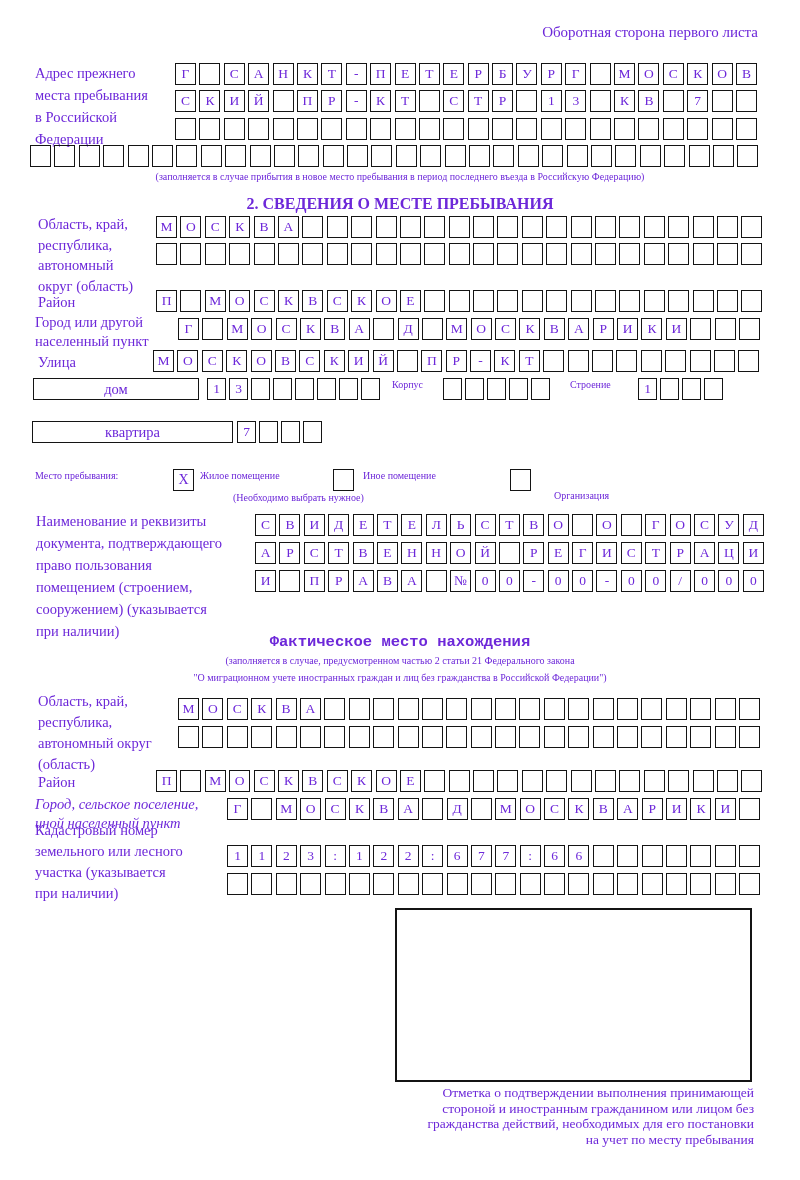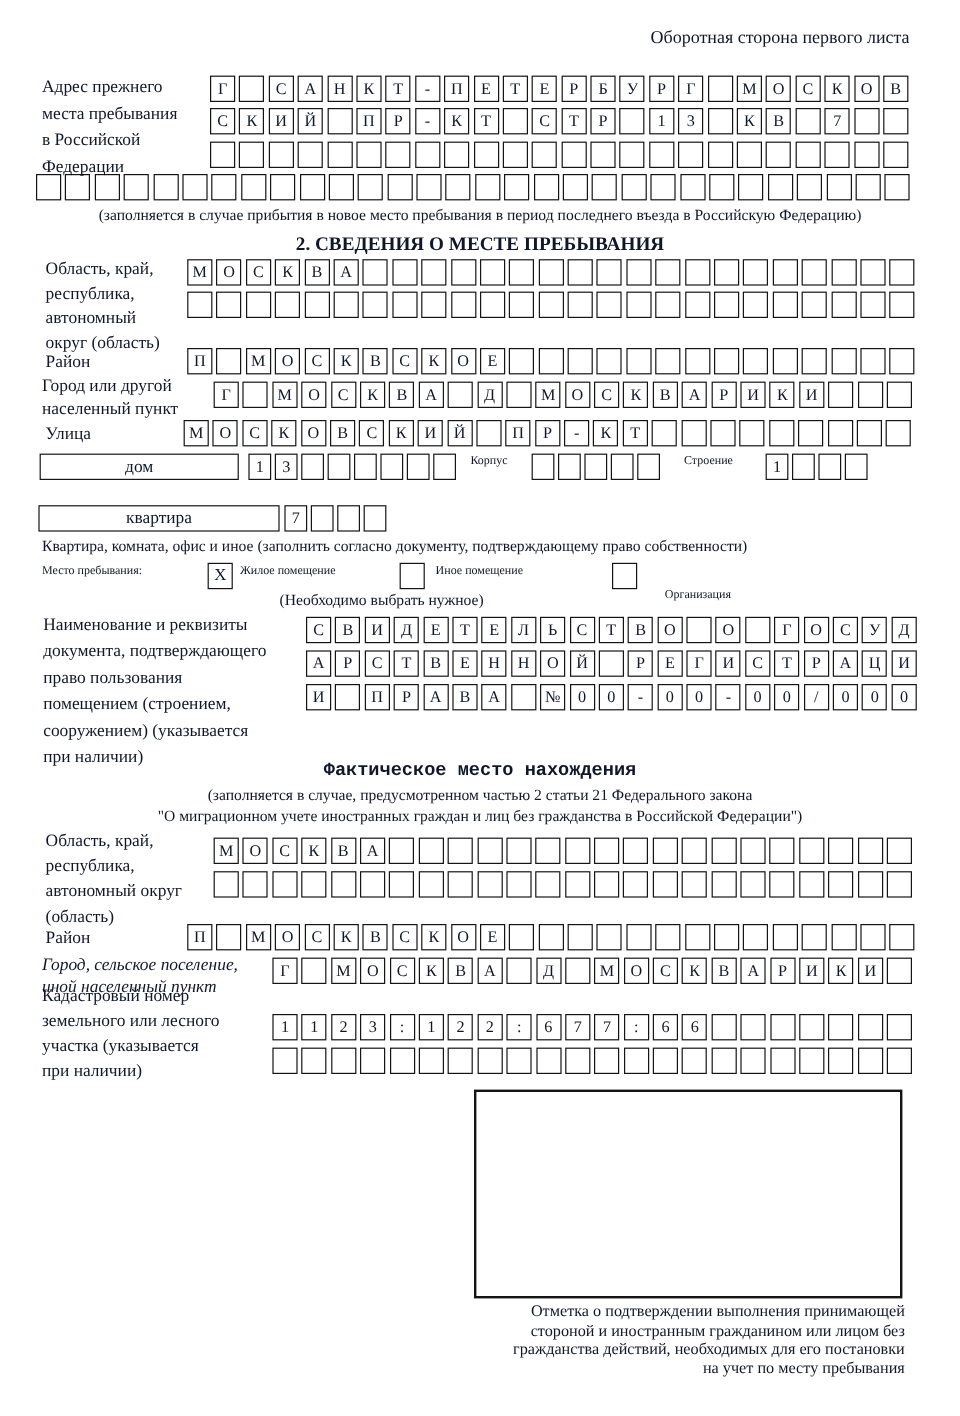--- a/index.html
+++ b/index.html
@@ -1,29 +1,29 @@
 <!DOCTYPE html>
 <html><head>
 <meta charset="utf-8">
 <style>
   html,body{margin:0;padding:0;background:#fff;}
-  .page{position:relative;width:800px;height:1180px;background:#fff;color:#0f172a;
+  .page{position:relative;width:800px;height:1180px;background:#fff;color:#6d28d9;
         font-family:"Liberation Serif",serif;overflow:hidden;}
   .lbl{position:absolute;font-size:14.5px;line-height:21px;white-space:pre-line;}
   .corner{position:absolute;font-size:15px;}
   .cells{position:absolute;display:flex;gap:3.4px;}
   .cell{flex:0 0 auto;width:21px;height:22px;border:1.6px solid #141414;box-sizing:border-box;
         display:flex;align-items:center;justify-content:center;font-size:13.5px;line-height:1;}
   .cells.small{gap:3px;}
   .cells.small .cell{width:19px;}
   .wbox{position:absolute;height:22px;border:1.6px solid #141414;box-sizing:border-box;
         display:flex;align-items:center;justify-content:center;font-size:14.5px;}
   .chk{position:absolute;width:21px;height:22px;border:1.6px solid #141414;box-sizing:border-box;
        display:flex;align-items:center;justify-content:center;font-size:14px;}
-  .note{position:absolute;font-size:13px;white-space:nowrap;}
+  .note{position:absolute;font-size:10px;white-space:nowrap;}
   .center{left:0;width:800px;text-align:center;white-space:normal;}
   .sect-title{position:absolute;left:0;width:800px;text-align:center;font-weight:bold;font-size:16px;}
   .sub-title{position:absolute;left:0;width:800px;text-align:center;font-weight:bold;font-size:15.5px;font-family:Liberation Mono, monospace;}
   .inline-lbl{position:absolute;font-size:10px;white-space:nowrap;}
   .stamp-box{position:absolute;border:2px solid #141414;box-sizing:border-box;background:#fff;}
   .caption{position:absolute;font-size:13.5px;line-height:15.5px;text-align:right;white-space:pre-line;}
 </style>
 </head>
 <body>
 
@@ -322,21 +322,20 @@
       <span class="cell"></span>
     </div>
 
   <div class="wbox" style="left:32px;top:421px;width:201px;">квартира</div>
   <div class="cells small" style="left:237px;top:421px;">
       <span class="cell">7</span>
       <span class="cell"></span>
       <span class="cell"></span>
       <span class="cell"></span>
     </div>
-  <div class="note" style="left:35px;top:447px;">Квартира, комната, офис и иное (заполнить согласно документу, подтверждающему право собственности)</div>
 
   <div class="inline-lbl" style="left:35px;top:470px;">Место пребывания:</div>
   <div class="chk" style="left:173px;top:469px;">X</div>
   <div class="inline-lbl" style="left:200px;top:470px;">Жилое помещение</div>
   <div class="chk" style="left:333px;top:469px;"></div>
   <div class="inline-lbl" style="left:363px;top:470px;">Иное помещение</div>
   <div class="chk" style="left:510px;top:469px;"></div>
   <div class="inline-lbl" style="left:554px;top:470px;margin-top:20px;">Организация</div>
   <div class="note" style="left:233px;top:492px;">(Необходимо выбрать нужное)</div>
 

